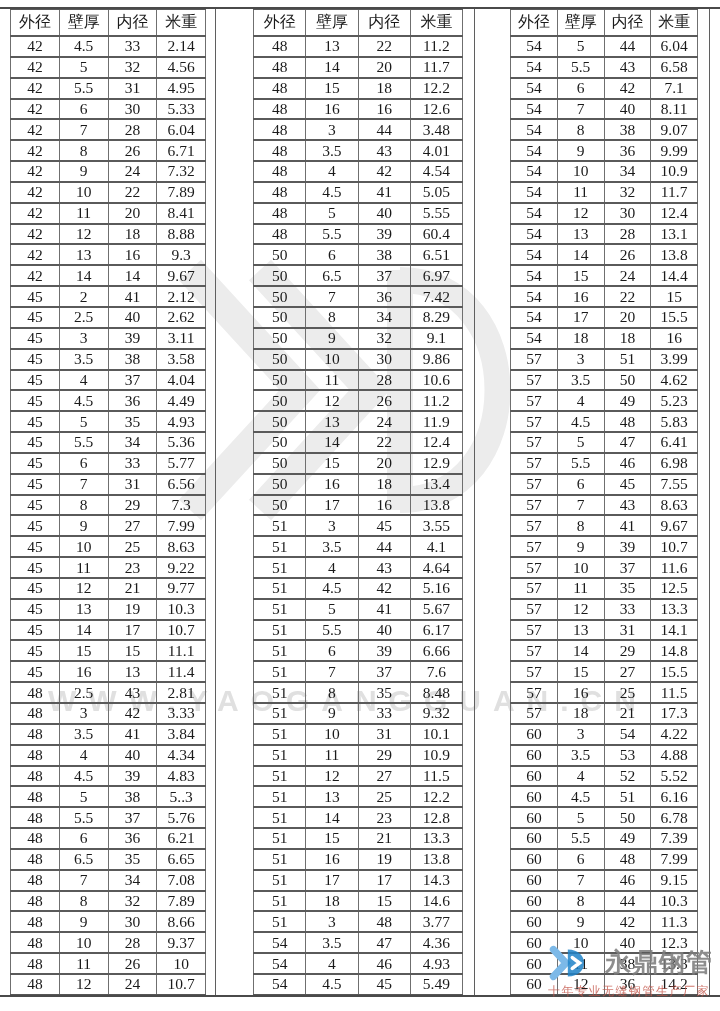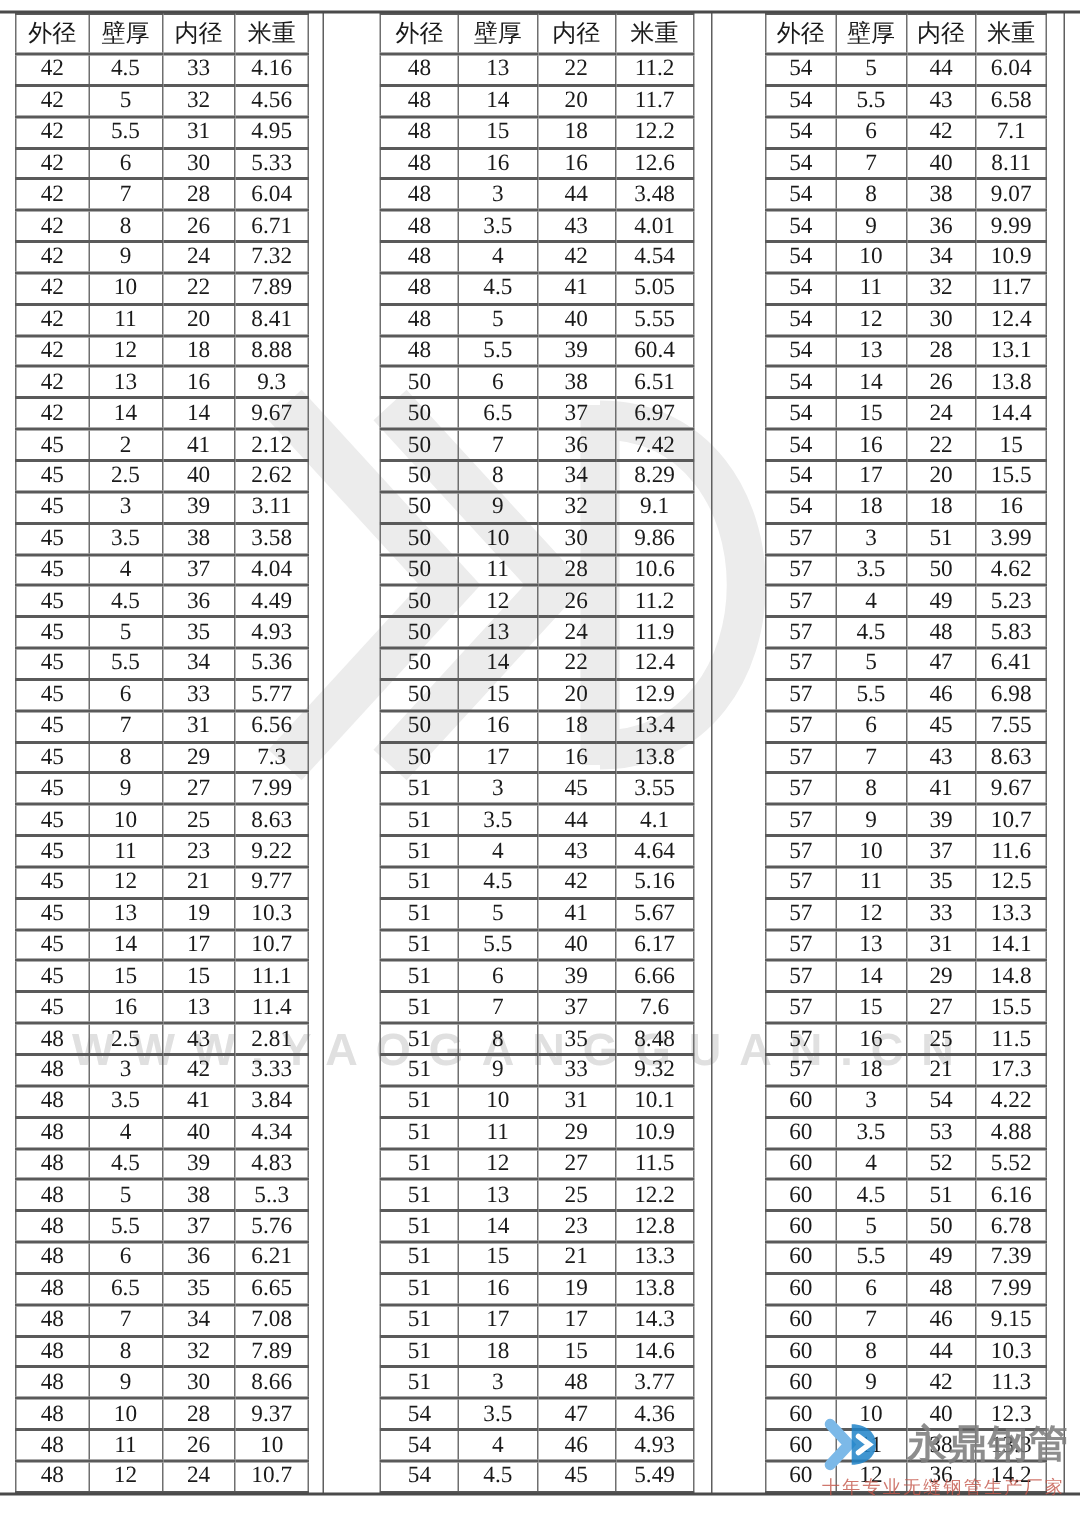--- a/index.html
+++ b/index.html
@@ -93,21 +93,21 @@
         <th>壁厚</th>
         <th>内径</th>
         <th>米重</th>
       </tr>
     </thead>
     <tbody>
       <tr>
         <td>42</td>
         <td>4.5</td>
         <td>33</td>
-        <td>4.16</td>
+        <td>2.14</td>
       </tr>
       <tr>
         <td>42</td>
         <td>5</td>
         <td>32</td>
         <td>4.56</td>
       </tr>
       <tr>
         <td>42</td>
         <td>5.5</td>

